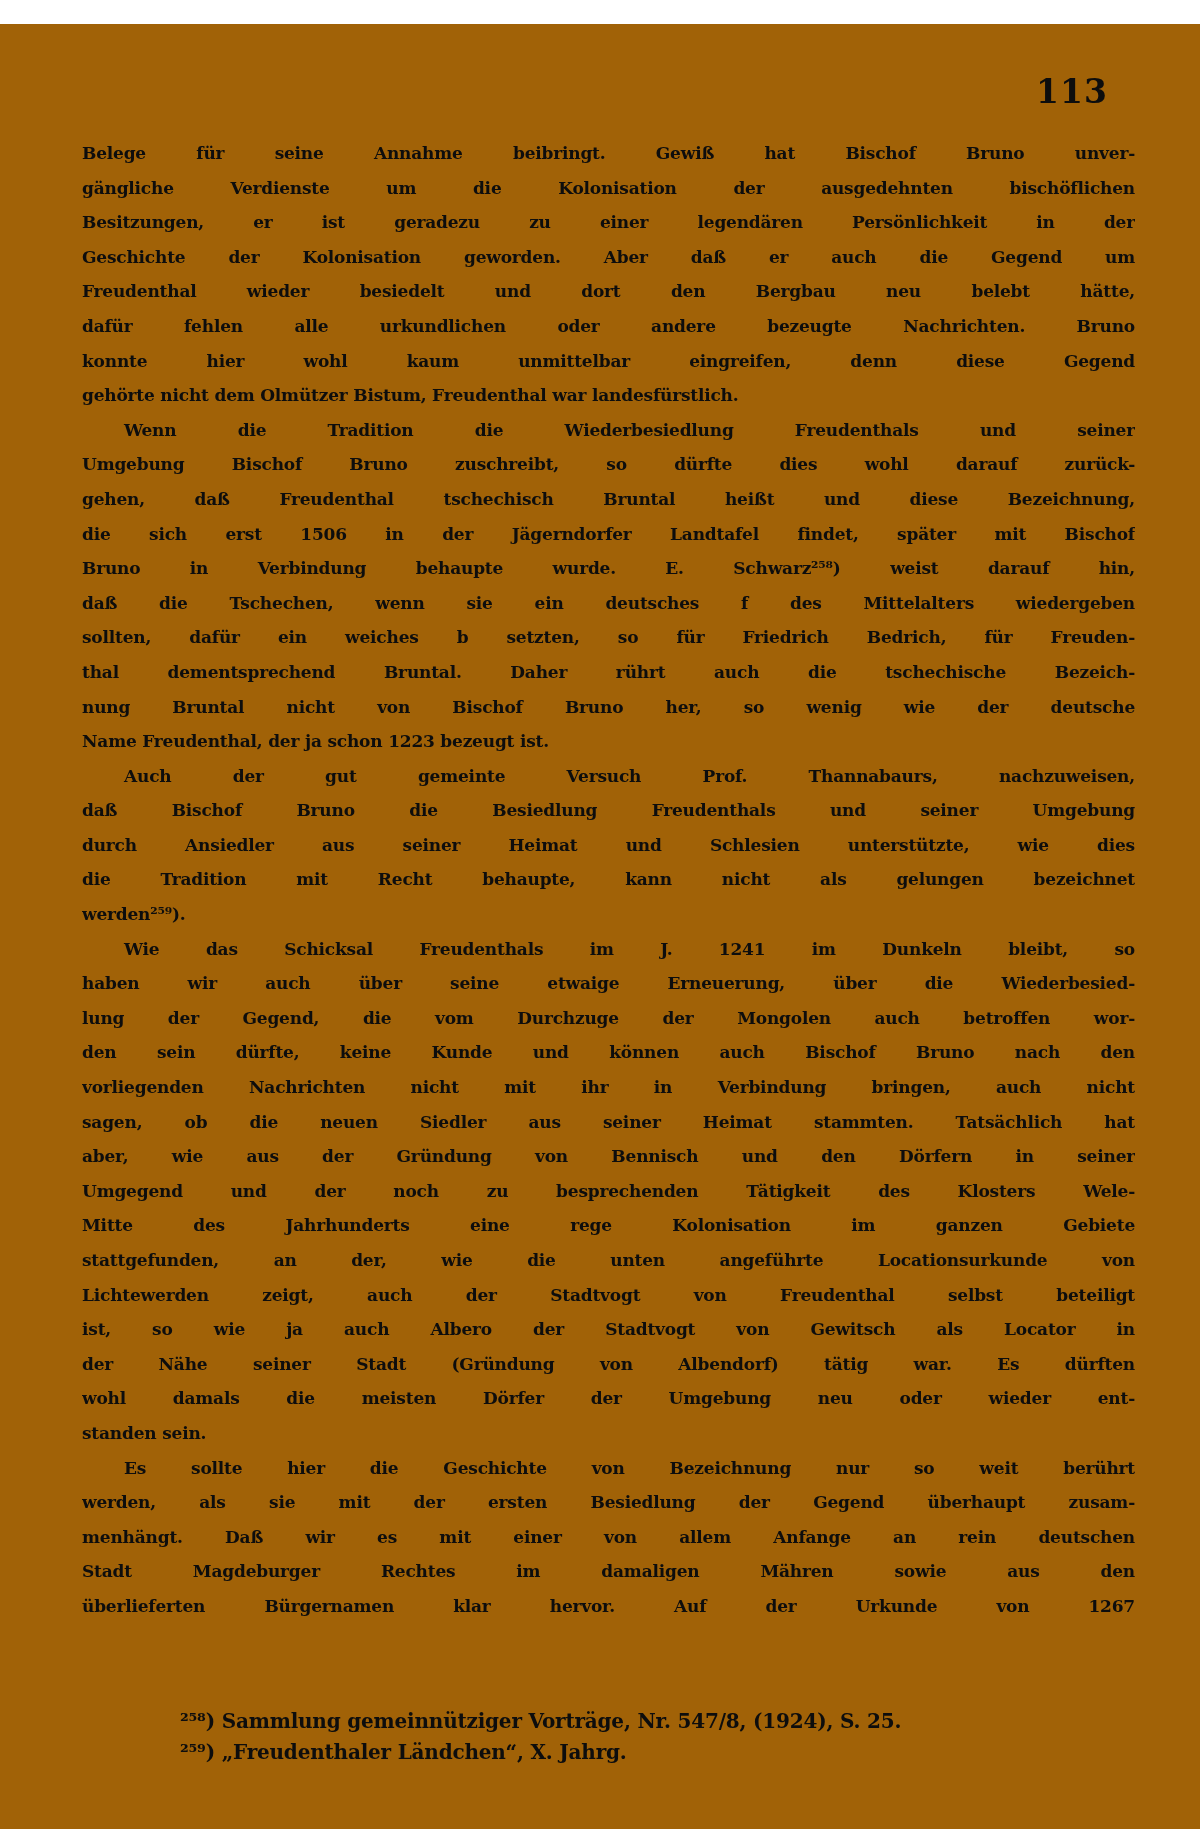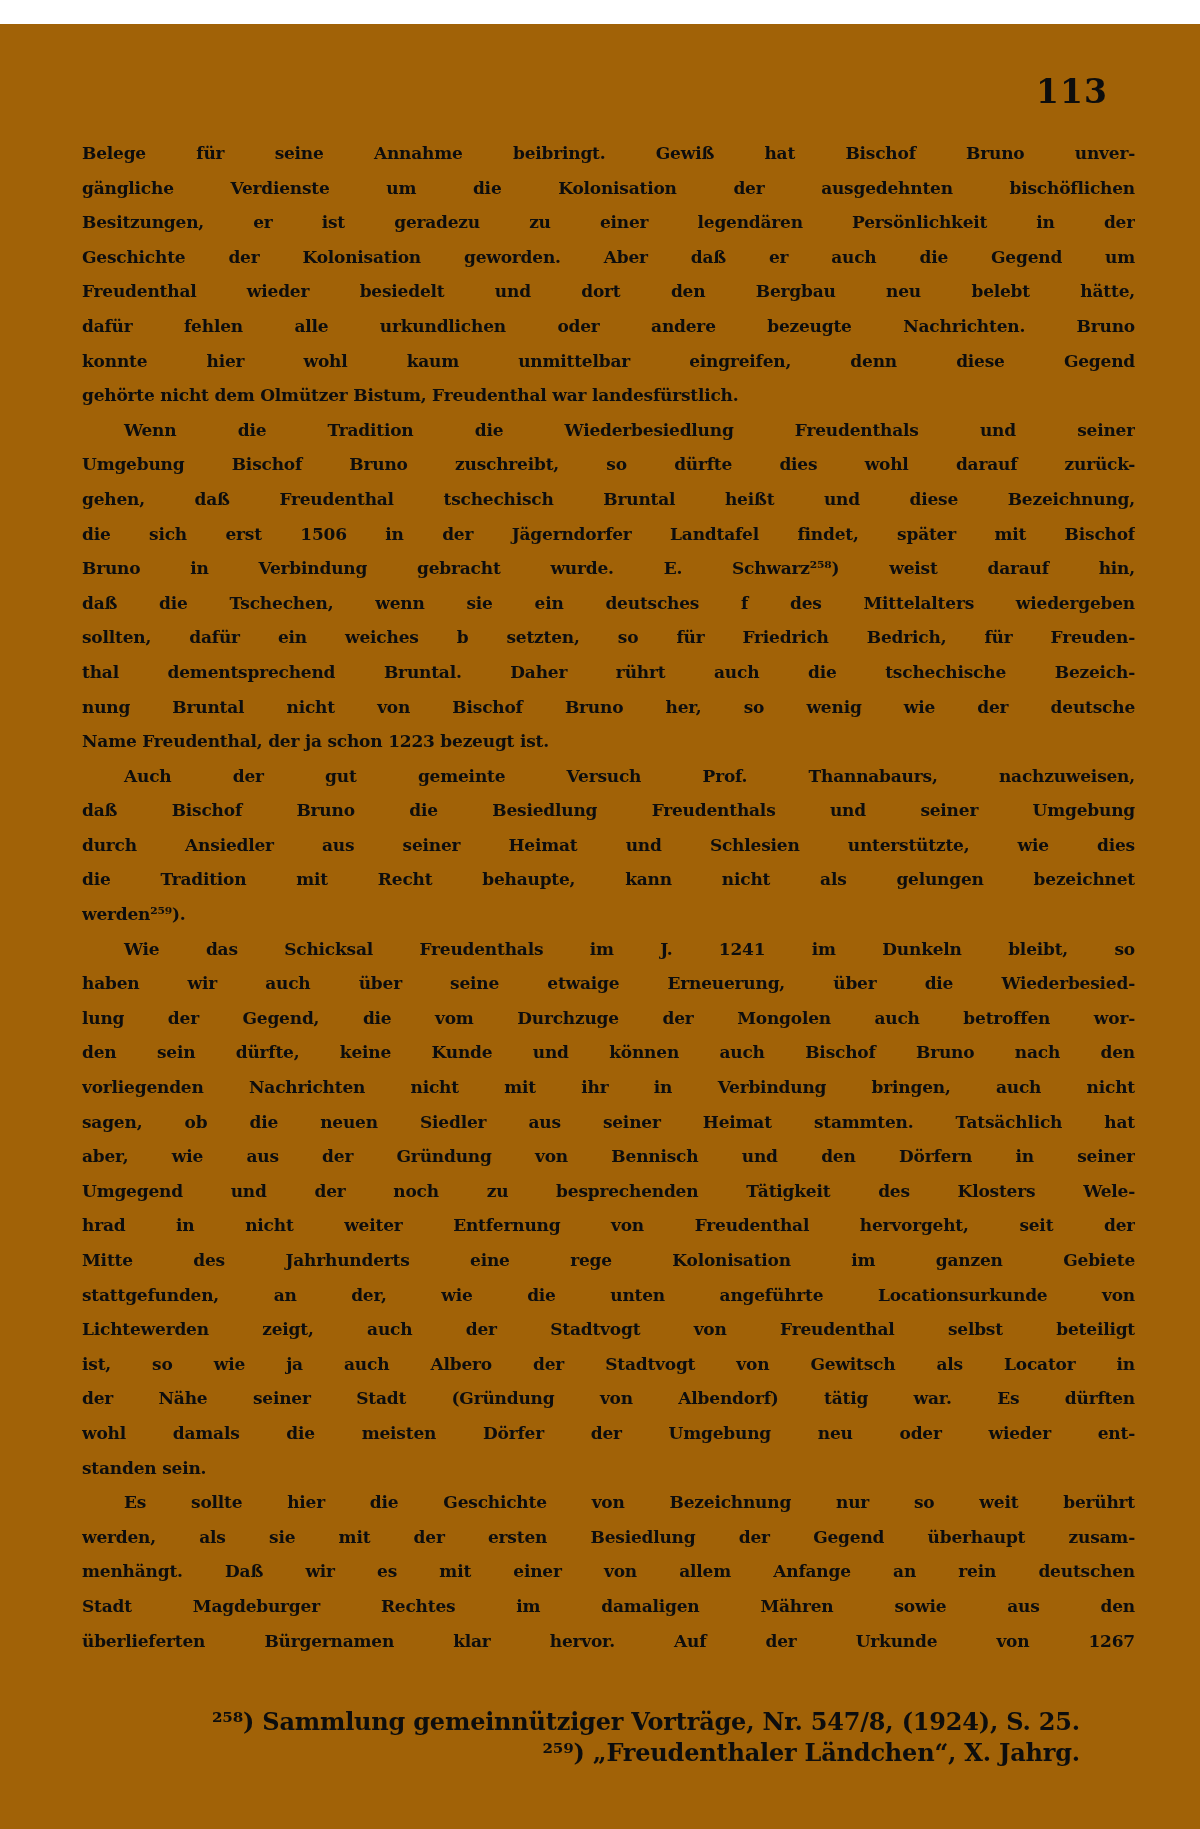--- a/index.html
+++ b/index.html
@@ -45,24 +45,23 @@
   .line.indent { padding-left: 42px; }
   .line.end {
     text-align: left;
     text-align-last: left;
   }
   .footnotes {
     position: absolute;
     top: 1682px;
     left: 180px;
     width: 900px;
-    font-size: 24px;
+    font-size: 20px;
     font-weight: 700;
     letter-spacing: -0.2px;
-    text-align: right;
   }
   .footnote {
     line-height: 31px;
     white-space: nowrap;
   }
 </style>
 </head>
 <body>
 
 <div class="page">
@@ -74,40 +73,39 @@
       <div class="line">Besitzungen, er ist geradezu zu einer legendären Persönlichkeit in der</div>
       <div class="line">Geschichte der Kolonisation geworden. Aber daß er auch die Gegend um</div>
       <div class="line">Freudenthal wieder besiedelt und dort den Bergbau neu belebt hätte,</div>
       <div class="line">dafür fehlen alle urkundlichen oder andere bezeugte Nachrichten. Bruno</div>
       <div class="line">konnte hier wohl kaum unmittelbar eingreifen, denn diese Gegend</div>
       <div class="line end">gehörte nicht dem Olmützer Bistum, Freudenthal war landesfürstlich.</div>
       <div class="line indent">Wenn die Tradition die Wiederbesiedlung Freudenthals und seiner</div>
       <div class="line">Umgebung Bischof Bruno zuschreibt, so dürfte dies wohl darauf zurück-</div>
       <div class="line">gehen, daß Freudenthal tschechisch Bruntal heißt und diese Bezeichnung,</div>
       <div class="line">die sich erst 1506 in der Jägerndorfer Landtafel findet, später mit Bischof</div>
-      <div class="line">Bruno in Verbindung gebracht wurde. E. Schwarz²⁵⁸) weist darauf hin,</div>
+      <div class="line">Bruno in Verbindung behaupte wurde. E. Schwarz²⁵⁸) weist darauf hin,</div>
       <div class="line">daß die Tschechen, wenn sie ein deutsches f des Mittelalters wiedergeben</div>
       <div class="line">sollten, dafür ein weiches b setzten, so für Friedrich Bedrich, für Freuden-</div>
       <div class="line">thal dementsprechend Bruntal. Daher rührt auch die tschechische Bezeich-</div>
       <div class="line">nung Bruntal nicht von Bischof Bruno her, so wenig wie der deutsche</div>
       <div class="line end">Name Freudenthal, der ja schon 1223 bezeugt ist.</div>
       <div class="line indent">Auch der gut gemeinte Versuch Prof. Thannabaurs, nachzuweisen,</div>
       <div class="line">daß Bischof Bruno die Besiedlung Freudenthals und seiner Umgebung</div>
       <div class="line">durch Ansiedler aus seiner Heimat und Schlesien unterstützte, wie dies</div>
       <div class="line">die Tradition mit Recht behaupte, kann nicht als gelungen bezeichnet</div>
       <div class="line end">werden²⁵⁹).</div>
       <div class="line indent">Wie das Schicksal Freudenthals im J. 1241 im Dunkeln bleibt, so</div>
       <div class="line">haben wir auch über seine etwaige Erneuerung, über die Wiederbesied-</div>
       <div class="line">lung der Gegend, die vom Durchzuge der Mongolen auch betroffen wor-</div>
       <div class="line">den sein dürfte, keine Kunde und können auch Bischof Bruno nach den</div>
       <div class="line">vorliegenden Nachrichten nicht mit ihr in Verbindung bringen, auch nicht</div>
       <div class="line">sagen, ob die neuen Siedler aus seiner Heimat stammten. Tatsächlich hat</div>
       <div class="line">aber, wie aus der Gründung von Bennisch und den Dörfern in seiner</div>
       <div class="line">Umgegend und der noch zu besprechenden Tätigkeit des Klosters Wele-</div>
-      <div class="line">hrad in nicht weiter Entfernung von Freudenthal hervorgeht, seit der</div>
       <div class="line">Mitte des Jahrhunderts eine rege Kolonisation im ganzen Gebiete</div>
       <div class="line">stattgefunden, an der, wie die unten angeführte Locationsurkunde von</div>
       <div class="line">Lichtewerden zeigt, auch der Stadtvogt von Freudenthal selbst beteiligt</div>
       <div class="line">ist, so wie ja auch Albero der Stadtvogt von Gewitsch als Locator in</div>
       <div class="line">der Nähe seiner Stadt (Gründung von Albendorf) tätig war. Es dürften</div>
       <div class="line">wohl damals die meisten Dörfer der Umgebung neu oder wieder ent-</div>
       <div class="line end">standen sein.</div>
       <div class="line indent">Es sollte hier die Geschichte von Bezeichnung nur so weit berührt</div>
       <div class="line">werden, als sie mit der ersten Besiedlung der Gegend überhaupt zusam-</div>
       <div class="line">menhängt. Daß wir es mit einer von allem Anfange an rein deutschen</div>

